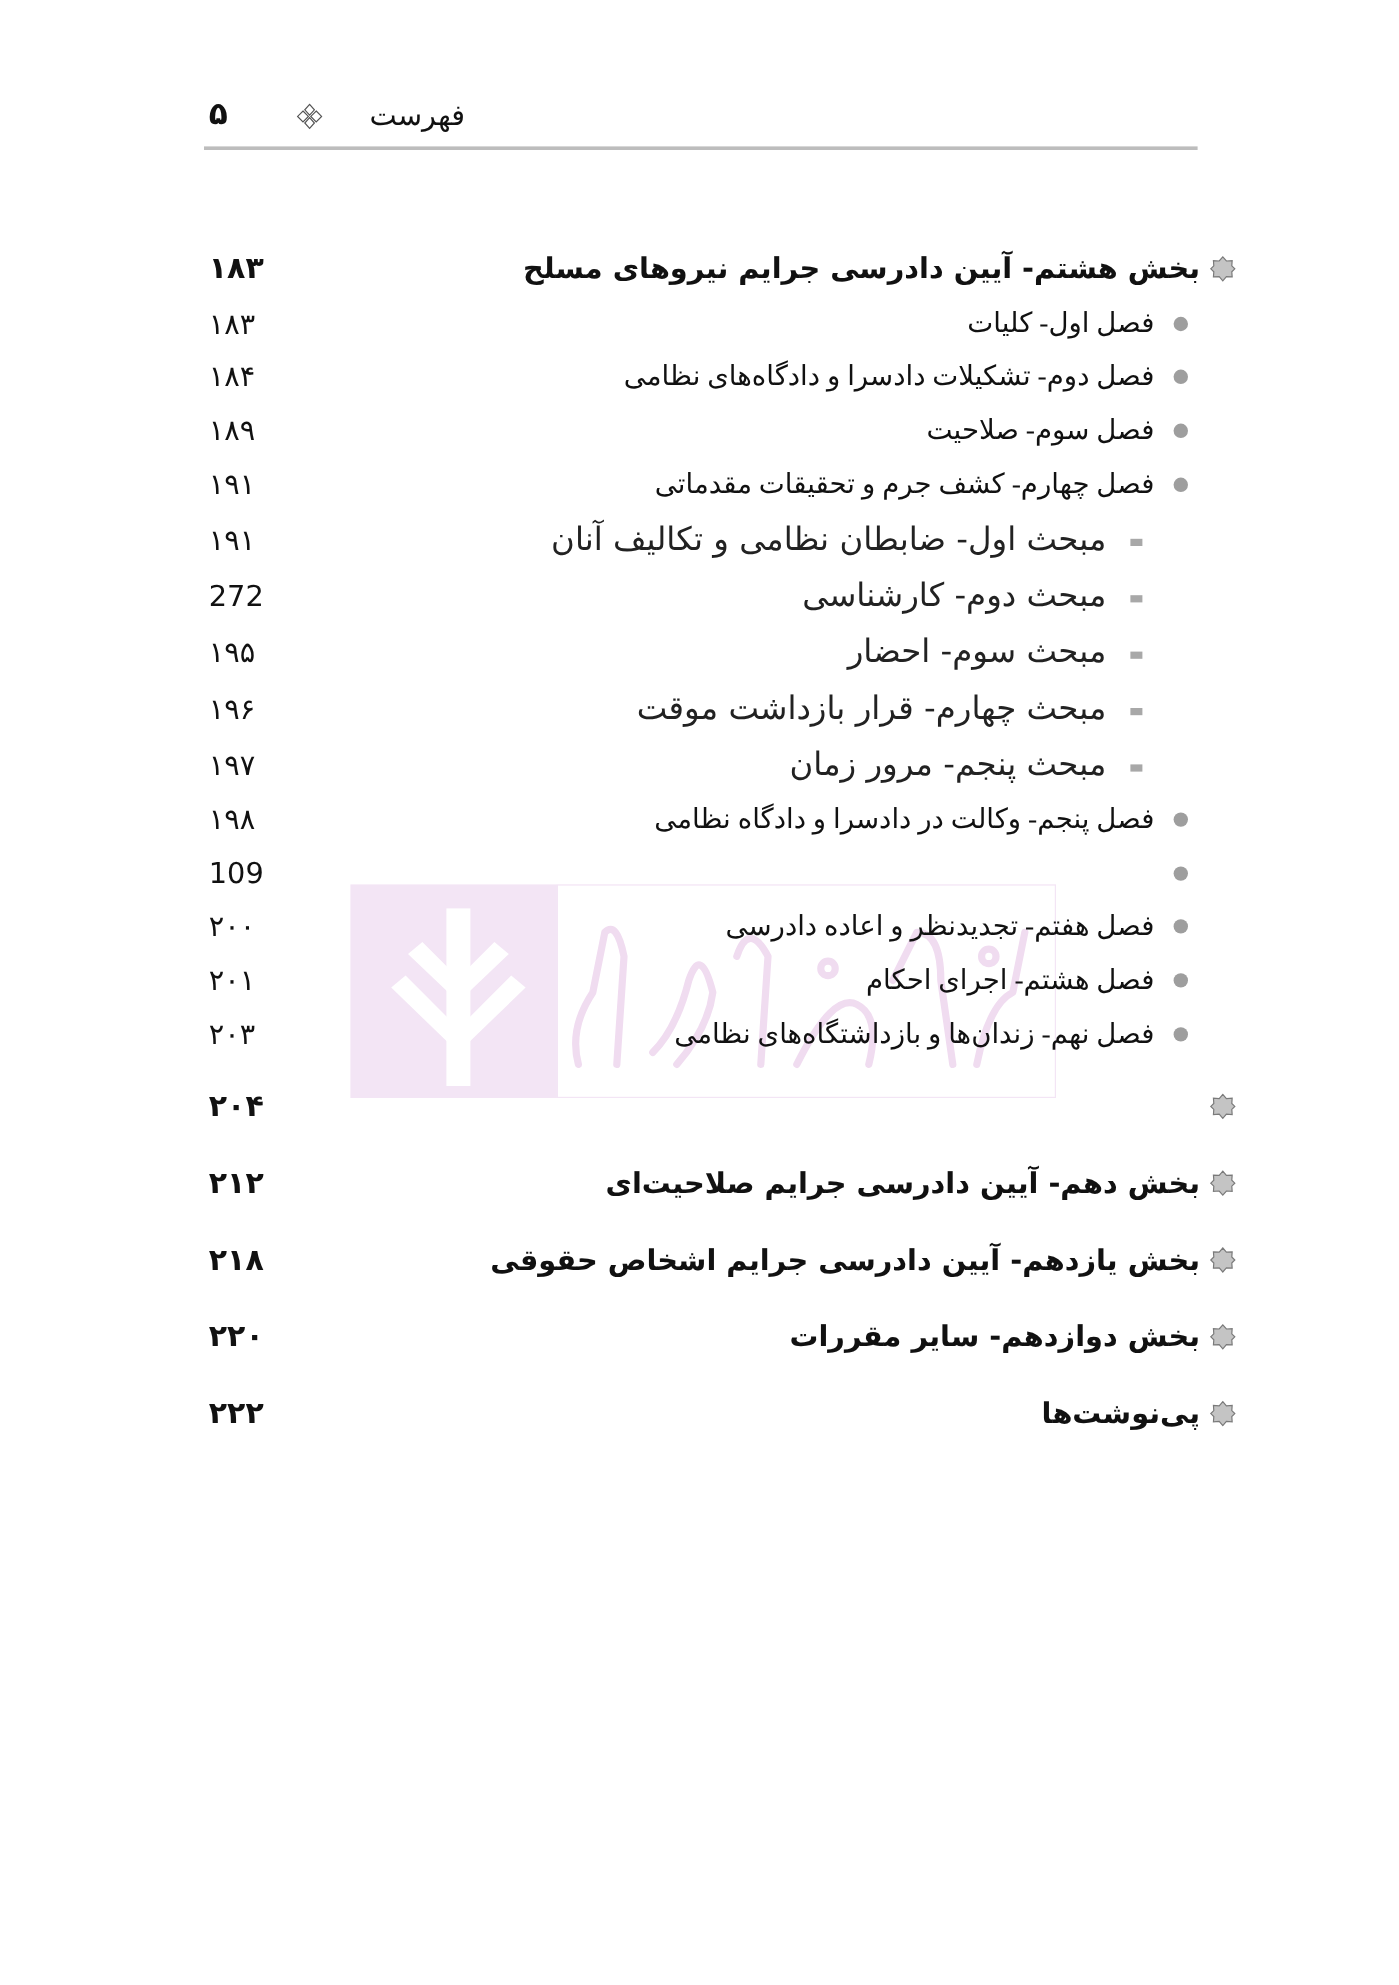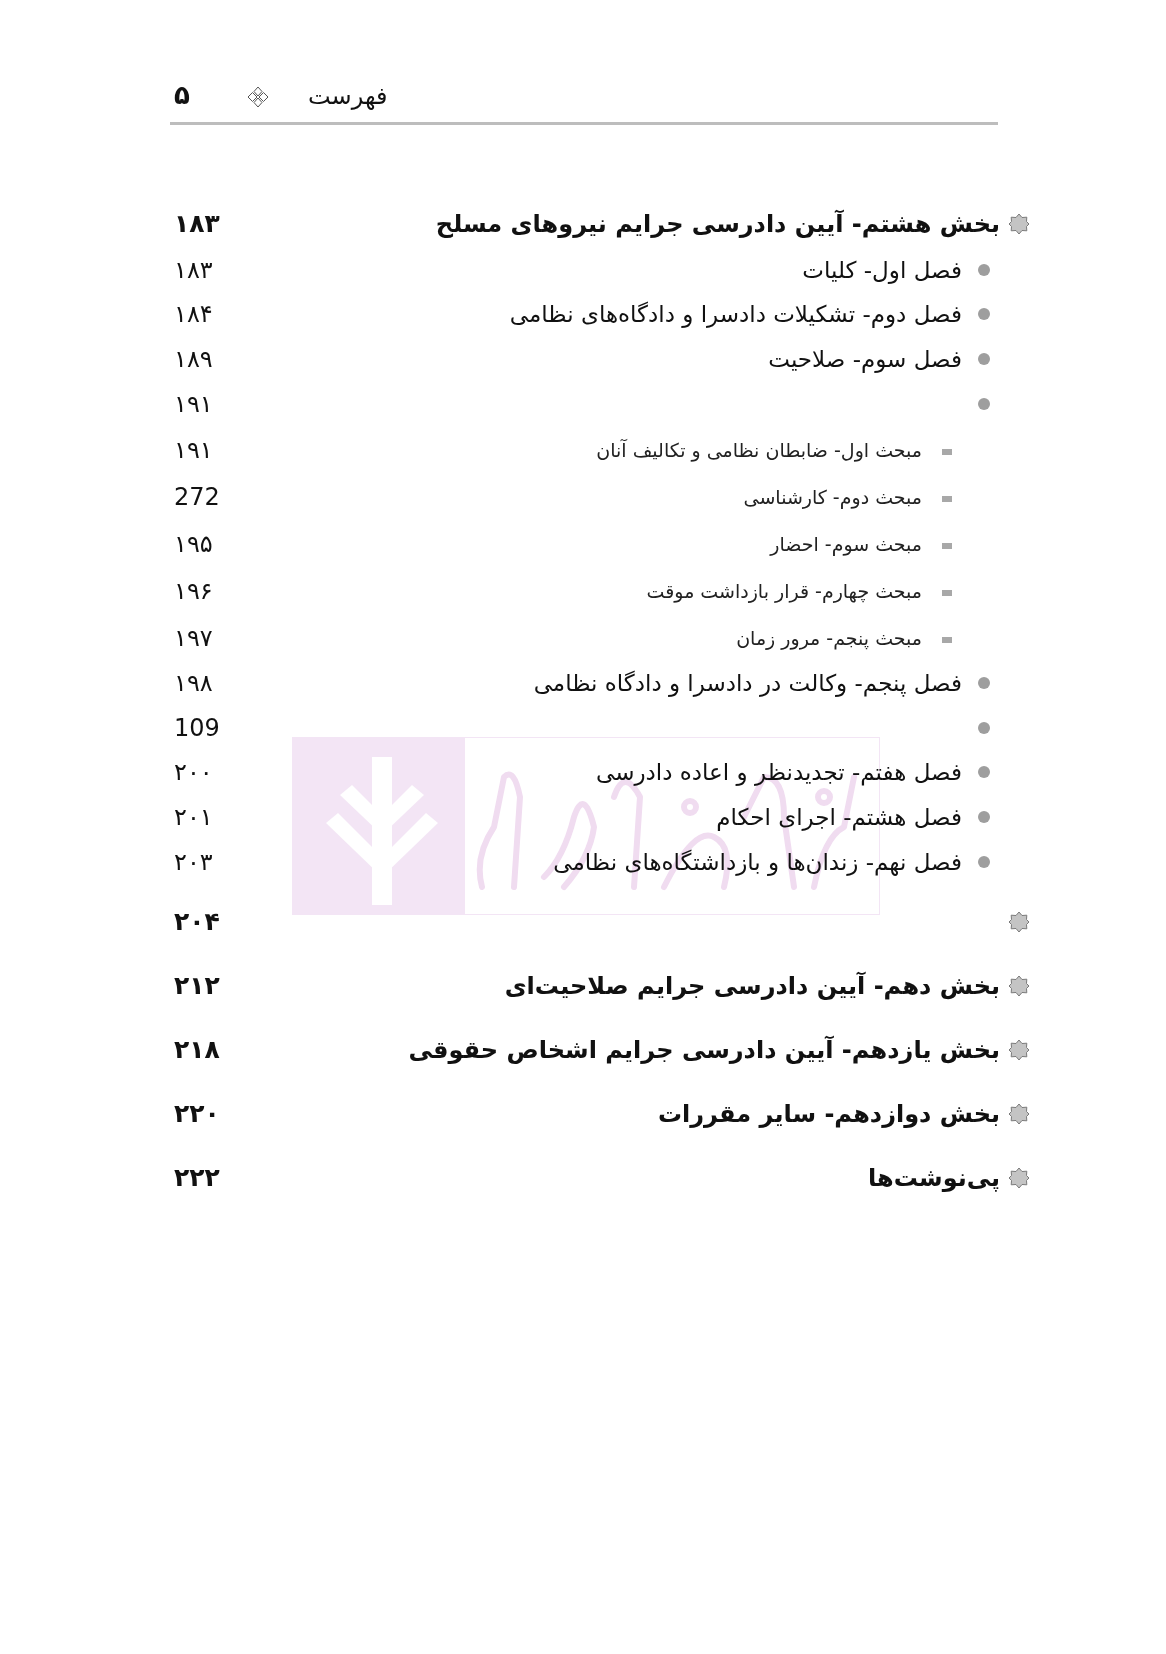--- a/index.html
+++ b/index.html
@@ -112,24 +112,25 @@
     }
     .lvl-part .toc-page { font-weight: bold; font-size: 25px; }
     .lvl-part .toc-title {
       right: 30px;
       font-size: 24px;
       font-weight: bold;
     }
     .lvl-chapter .toc-title {
       right: 68px;
       font-size: 23px;
+      font-family: Liberation Serif, serif;
     }
     .lvl-section .toc-title {
       right: 108px;
-      font-size: 19px;
+      font-size: 27px;
       color: #222;
       margin-left: 16px;
     }
     .star-icon {
       position: absolute;
       right: 0;
       top: 7px;
       width: 22px;
       height: 22px;
     }
@@ -218,20 +219,21 @@
   </div>
 
   <div class="toc-row lvl-chapter" style="top:141px">
     <span class="toc-page">۱۸۹</span>
     <span class="toc-title">فصل سوم- صلاحیت</span>
     <span class="dot-icon"></span>
   </div>
 
   <div class="toc-row lvl-chapter" style="top:186px">
     <span class="toc-page">۱۹۱</span>
+    <span class="toc-title">فصل چهارم- کشف جرم و تحقیقات مقدماتی</span>
     <span class="dot-icon"></span>
   </div>
 
   <div class="toc-row lvl-section" style="top:232px">
     <span class="toc-page">۱۹۱</span>
     <span class="toc-title">مبحث اول- ضابطان نظامی و تکالیف آنان</span>
     <span class="square-icon"></span>
   </div>
 
   <div class="toc-row lvl-section" style="top:279px">

